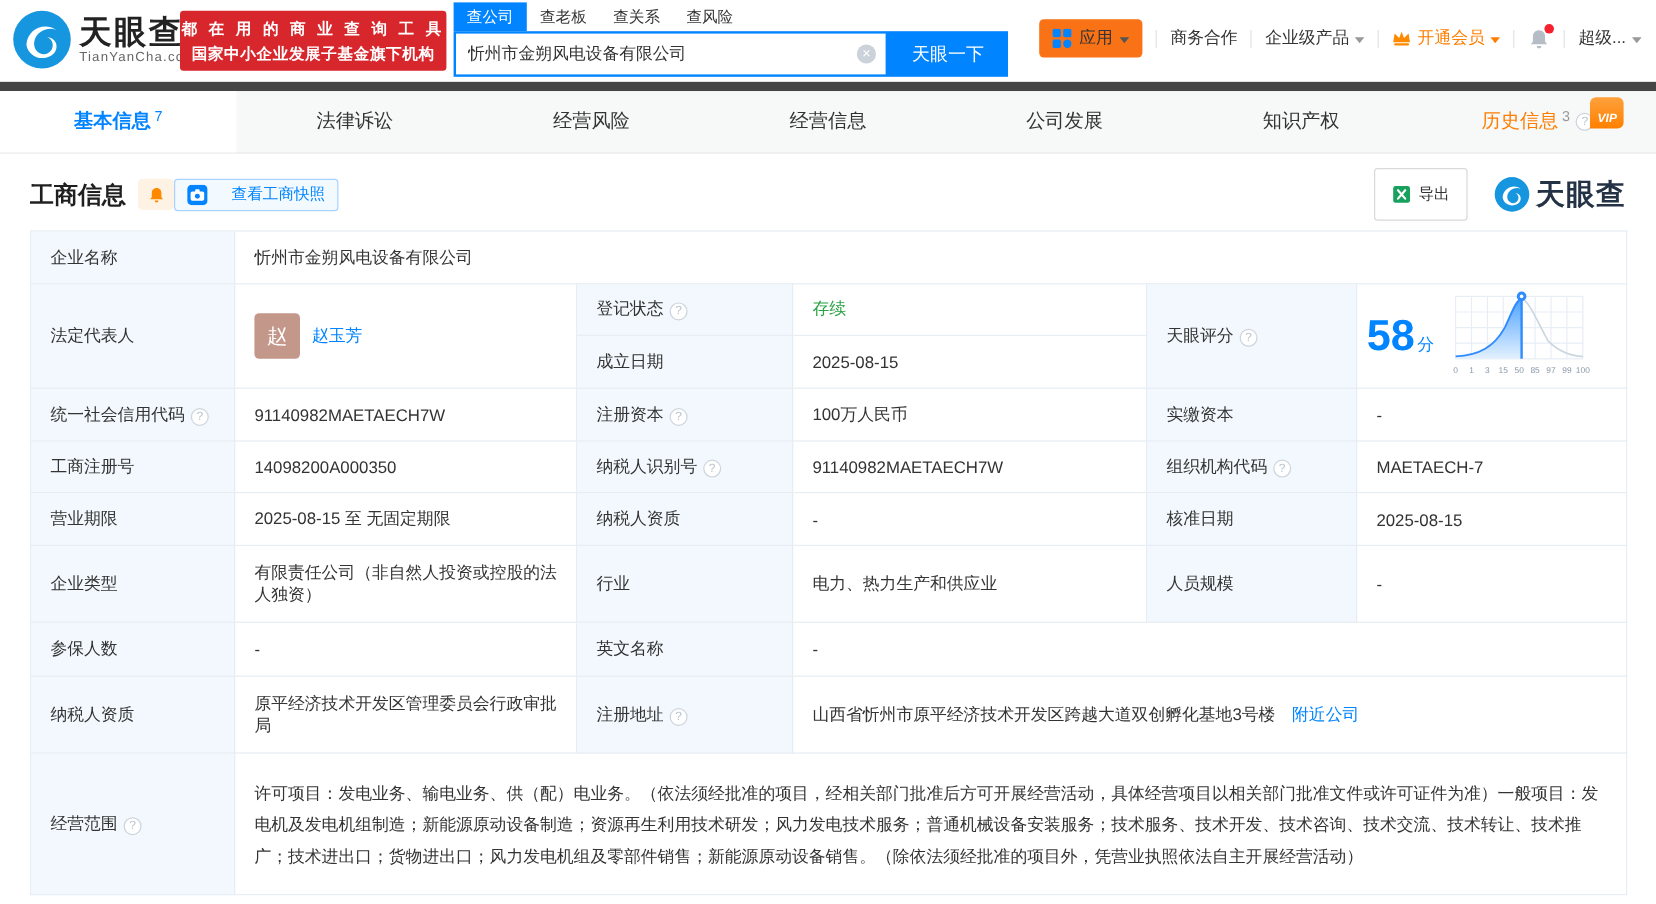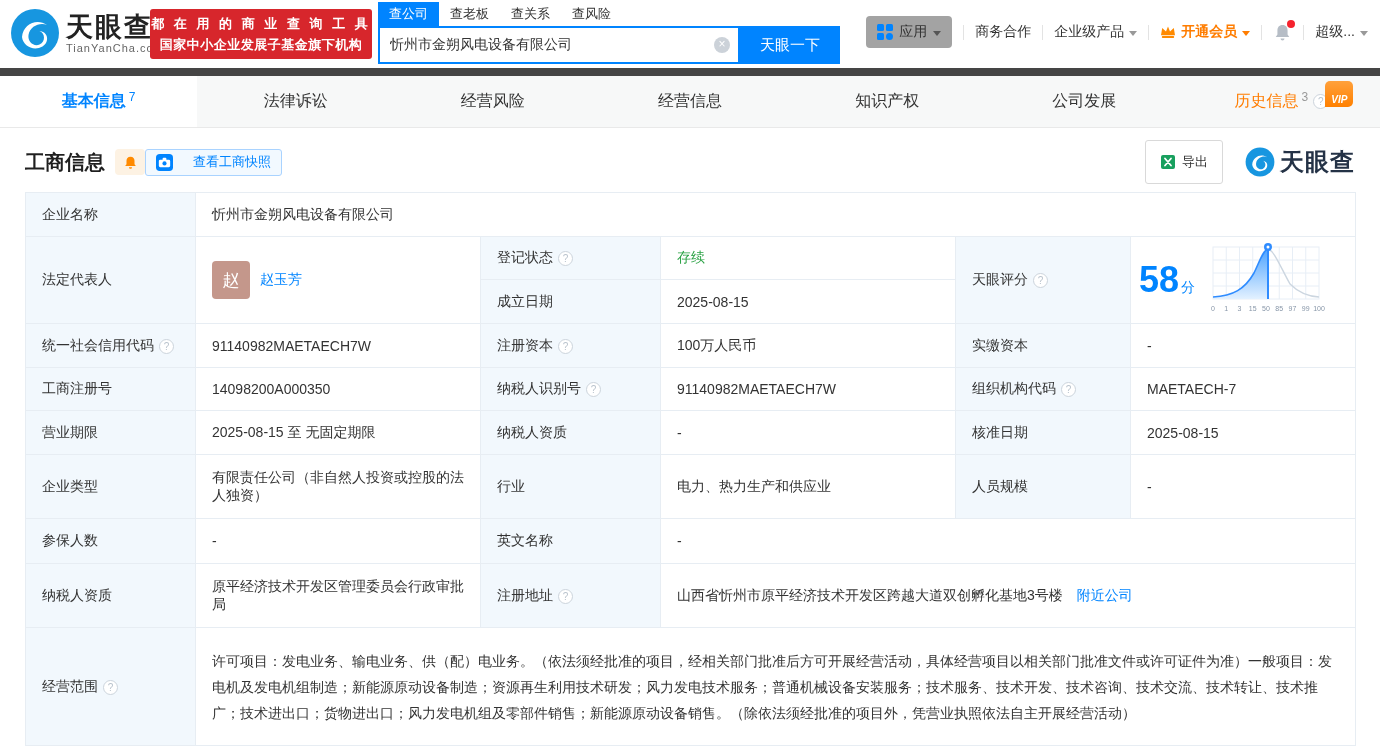--- a/index.html
+++ b/index.html
@@ -24,25 +24,25 @@
   .search-input-wrap { width:362px; height:38px; border:2px solid #0084ff; background:#fff;
     display:flex; align-items:center; padding:0 8px 0 10px; }
   .search-input-wrap input { flex:1; border:none; outline:none; font-size:14px; color:#333;
     font-family:inherit; background:transparent; }
   .clear-btn { width:16px; height:16px; border-radius:50%; background:#ccd2d9; color:#fff; font-size:12px;
     line-height:15px; text-align:center; cursor:pointer; flex:0 0 auto; }
   .search-btn { width:100px; height:38px; background:#0084ff; color:#fff; border:none; font-size:15px;
     cursor:pointer; font-family:inherit; }
 
   .top-right { position:absolute; right:12px; top:16px; display:flex; align-items:center; gap:11px; font-size:14px; }
-  .apps-pill { display:flex; align-items:center; gap:6px; background:#a3a3a3; border-radius:4px;
+  .apps-pill { display:flex; align-items:center; gap:6px; background:#f97316; border-radius:4px;
     padding:7px 11px; cursor:pointer; color:#333; }
   .vdiv { width:1px; height:15px; background:#e3e3e3; }
   .nav-link { color:#333; cursor:pointer; display:flex; align-items:center; gap:5px; white-space:nowrap; }
-  .nav-link.vip { color:#ff7d00; font-weight:bold; }
+  .nav-link.vip { color:#ff7d00; font-weight:normal; }
   .caret { width:0; height:0; border-left:4px solid transparent; border-right:4px solid transparent;
     border-top:5px solid #555; display:inline-block; margin-top:2px; }
   .caret.gray { border-top-color:#999; }
   .caret.orange { border-top-color:#ff7d00; }
   .bell-wrap { position:relative; cursor:pointer; display:flex; }
   .bell-dot { position:absolute; top:-3px; right:-3px; width:8px; height:8px; background:#f5222d; border-radius:50%; }
 
   .dark-strip { height:8px; background:#454545; }
 
   
@@ -196,24 +196,24 @@
   <div class="ptab">
     <span>法律诉讼</span>
   </div>
   <div class="ptab">
     <span>经营风险</span>
   </div>
   <div class="ptab">
     <span>经营信息</span>
   </div>
   <div class="ptab">
+    <span>公司发展</span>
+  </div>
+  <div class="ptab">
     <span>知识产权</span>
-  </div>
-  <div class="ptab">
-    <span>公司发展</span>
   </div>
   <div class="ptab history">
     <span class="vip-badge">VIP</span>
     <span>历史信息</span>
     <span class="sup3">3</span>
     <span class="help-circle">?</span>
   </div>
 </nav>
 
 <main class="content">

